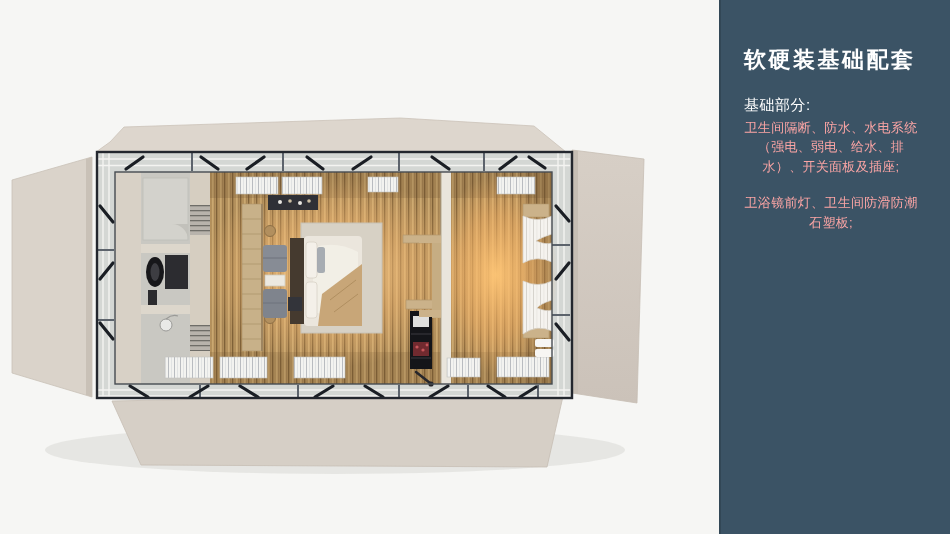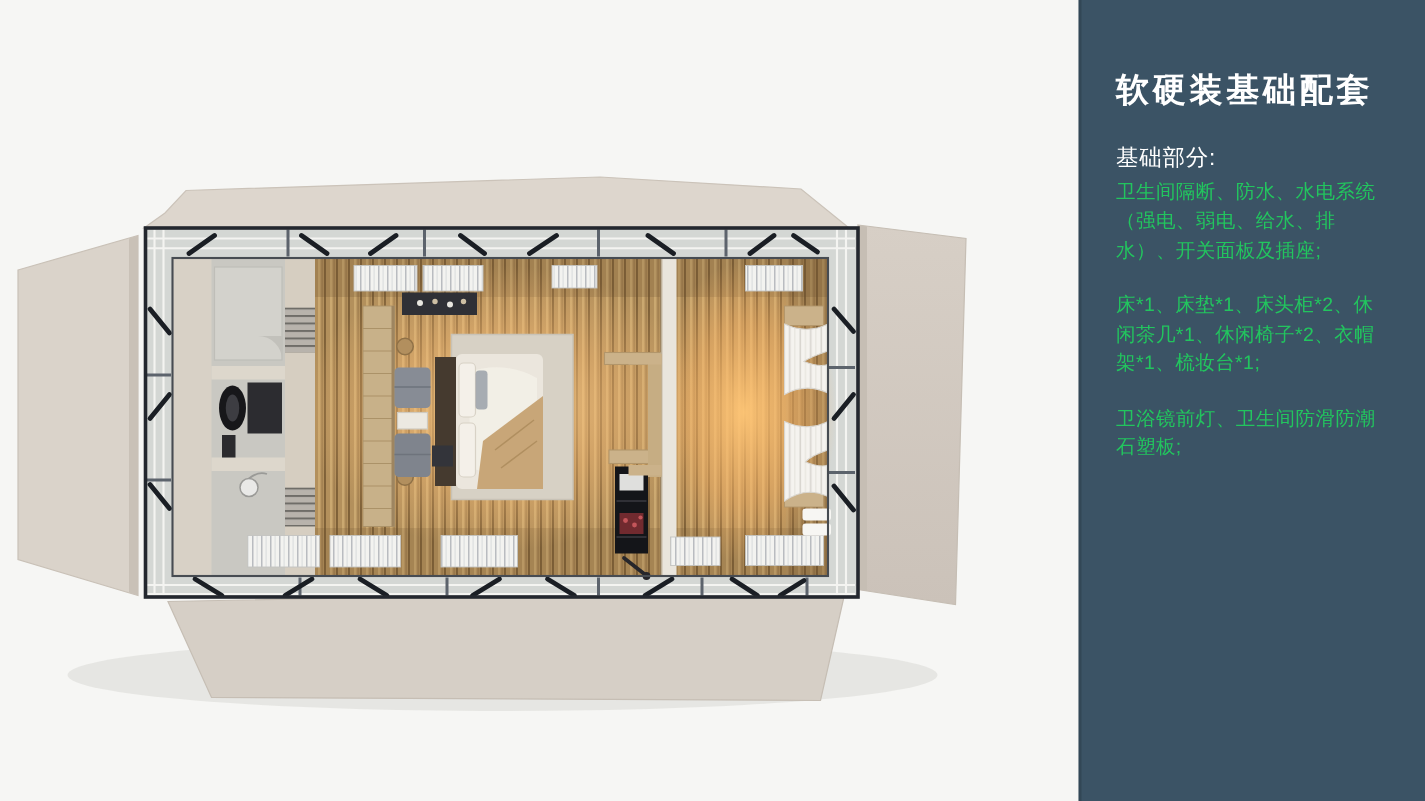--- a/index.html
+++ b/index.html
@@ -5,21 +5,21 @@
   html,body{margin:0;padding:0;background:#e9e9e7;}
   .stage{position:relative;width:950px;height:534px;background:#f6f6f4;overflow:hidden;
          font-family:"Liberation Sans","DejaVu Sans",sans-serif;}
   .scene{position:absolute;left:0;top:0;}
   .panel{position:absolute;left:719px;top:0;width:231px;height:534px;box-sizing:border-box;
          background:#3b5365;border-left:2px solid rgba(0,0,0,.14);
          padding:46px 32px 0 23px;color:#ffffff;}
   .panel h1{margin:0 0 22px 0;font-size:22px;line-height:1.25;font-weight:bold;letter-spacing:2.5px;}
   .panel section{margin:0 0 17px 0;}
   .panel h2{margin:0 0 3px 0;font-size:15px;font-weight:normal;letter-spacing:.5px;}
-  .panel p{margin:0;font-size:13px;line-height:1.5;color:#22c55e;letter-spacing:.3px;}
+  .panel p{margin:0;font-size:13px;line-height:1.5;color:#fca5a5;letter-spacing:.3px;text-align:center;}
 </style>
 </head>
 <body>
 
 <div class="stage">
 
   <svg class="scene" width="719" height="534" viewBox="0 0 719 534" role="img">
     <defs>
       <pattern id="wood" width="8" height="140" patternUnits="userSpaceOnUse">
         <rect width="8" height="140" fill="#b3905c"></rect>
@@ -222,21 +222,20 @@
 
   <aside class="panel">
     <h1>软硬装基础配套</h1>
 
     <section>
       <h2>基础部分:</h2>
       <p>卫生间隔断、防水、水电系统（强电、弱电、给水、排水）、开关面板及插座;</p>
     </section>
 
     <section>
-      <p>床*1、床垫*1、床头柜*2、休闲茶几*1、休闲椅子*2、衣帽架*1、梳妆台*1;</p>
     </section>
 
     <section>
     </section>
 
     <section>
     </section>
 
     <section>
       <p>卫浴镜前灯、卫生间防滑防潮石塑板;</p>

